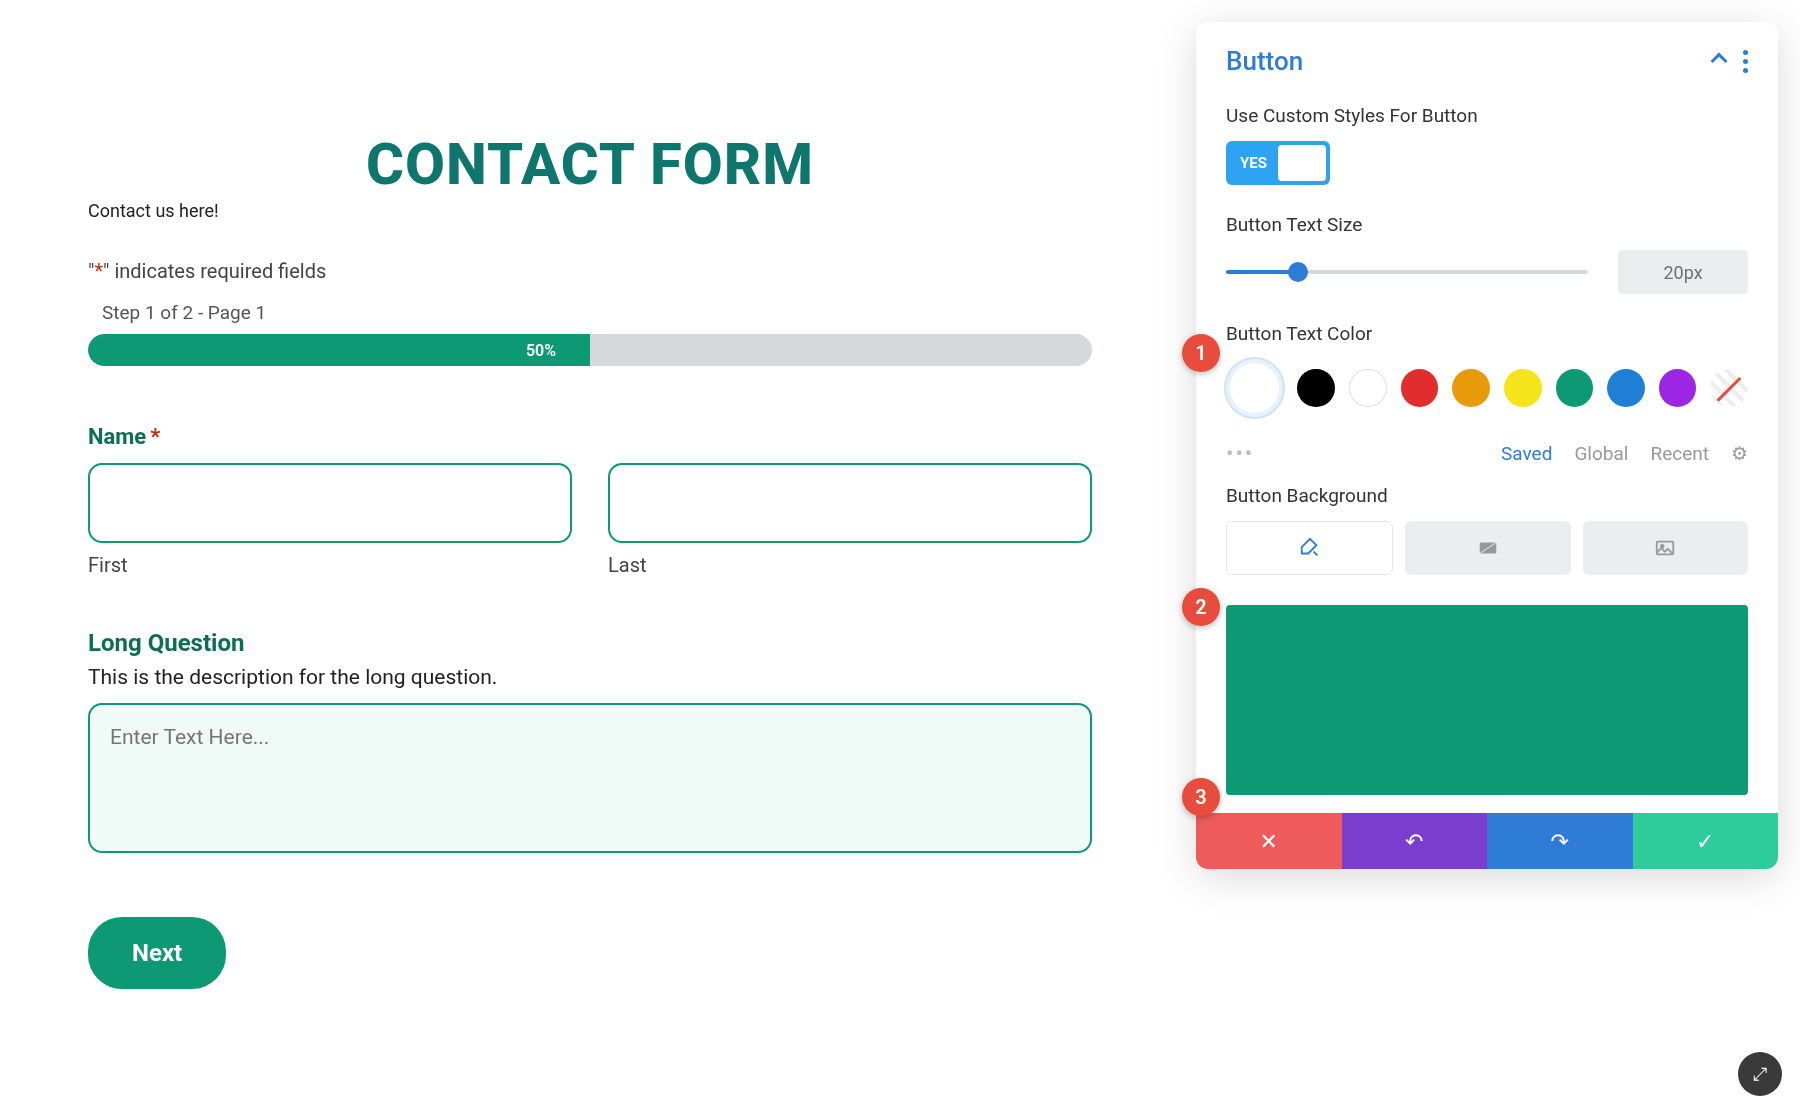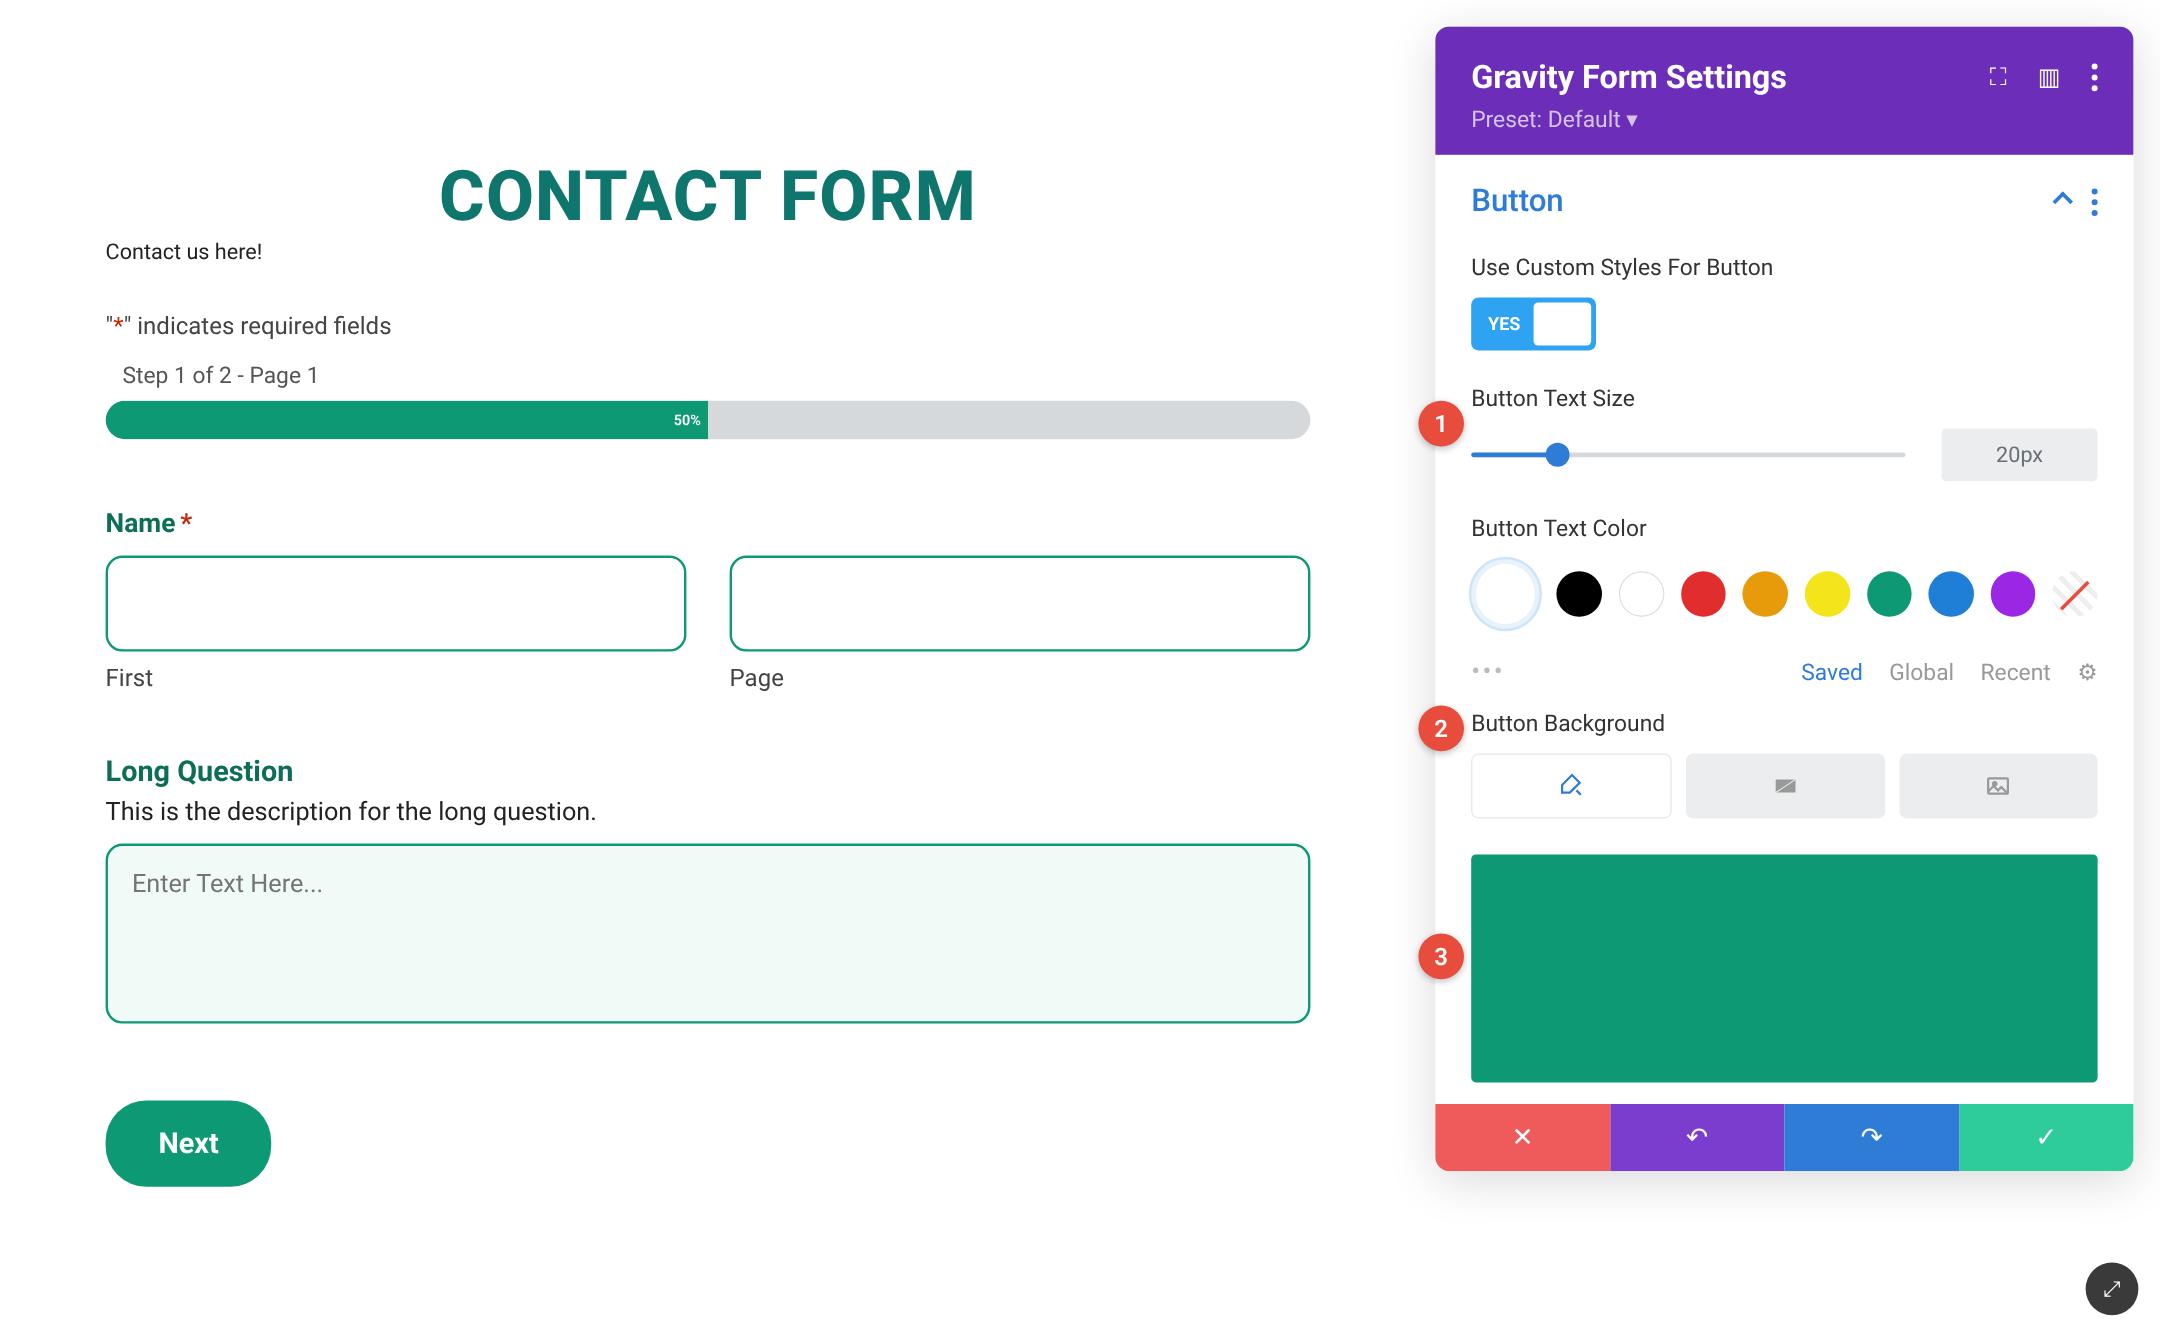--- a/index.html
+++ b/index.html
@@ -6,21 +6,21 @@
 body { background: #fff; width: 1800px; height: 1114px; position: relative; overflow: hidden; }
 
 
 .form-area { padding: 130px 88px 0 88px; width: 1180px; }
 .form-title { font-size: 58px; font-weight: 800; color: #0f766e; letter-spacing: 1px; margin-bottom: 2px; text-align: center; }
 .form-subtitle { font-size: 18px; color: #222; margin-bottom: 38px; }
 .required-note { font-size: 20px; color: #444; margin-bottom: 18px; }
 .required-note .asterisk { color: #c02b0a; }
 .step-text { font-size: 19px; color: #555; padding-left: 14px; margin-bottom: 10px; }
 .progress-bar { width: 100%; height: 32px; background: #d6d9dc; border-radius: 16px; overflow: hidden; position: relative; margin-bottom: 58px; }
-.progress-fill { height: 100%; width: 50%; background: #0d9974; border-radius: 16px 0 0 16px; display: flex; align-items: center; justify-content: flex-end; padding-right: 6px; color: #fff; font-size: 12px; font-weight: 600; }
+.progress-fill { height: 100%; width: 50%; background: #0d9974; border-radius: 16px 0 0 16px; display: flex; align-items: center; justify-content: flex-end; padding-right: 34px; color: #fff; font-size: 16px; font-weight: 600; }
 
 .field-label { font-size: 22px; color: #0d6e56; font-weight: 700; margin-bottom: 14px; }
 .field-label .req { color: #c02b0a; margin-left: 4px; }
 .name-row { display: flex; gap: 36px; margin-bottom: 52px; }
 .name-col { flex: 1; }
 .text-input { width: 100%; height: 80px; border: 2px solid #0d9974; border-radius: 14px; padding: 0 20px; font-size: 20px; background: #fff; }
 .sublabel { font-size: 20px; color: #444; margin-top: 10px; }
 
 .long-label { font-size: 24px; color: #0d6e56; font-weight: 700; margin-bottom: 8px; }
 .long-desc { font-size: 21px; color: #222; margin-bottom: 14px; }
@@ -113,49 +113,32 @@
   <p class="field-label">
     <span>Name</span><span class="req">*</span>
   </p>
   <div class="name-row">
     <div class="name-col">
       <input class="text-input" style="">
       <p class="sublabel">First</p>
     </div>
     <div class="name-col">
       <input class="text-input" style="">
-      <p class="sublabel">Page</p>
+      <p class="sublabel">Last</p>
     </div>
   </div>
 
   <p class="long-label">Long Question</p>
   <p class="long-desc">This is the description for the long question.</p>
   <textarea class="textarea" placeholder="Enter Text Here..." style=""></textarea>
 
   <button class="next-btn">Next</button>
 </div>
 
 <div class="panel">
-  <div class="panel-header">
-    <div class="panel-title-row">
-      <div class="panel-title">Gravity Form Settings</div>
-      <div class="panel-icons">
-        <span class="panel-icon">⛶</span>
-        <span class="panel-icon">▥</span>
-        <span class="panel-icon">
-            <span class="vdots">
-              <span></span>
-              <span></span>
-              <span></span>
-            </span>
-          </span>
-      </div>
-    </div>
-    <div class="preset-row">Preset: Default ▾</div>
-  </div>
 
 
   <div class="section">
     <div class="section-title-row">
       <div class="section-title">Button</div>
       <div class="section-icons">
         <span style="cursor:pointer;"><span class="chev"></span></span>
         <span style="cursor:pointer;color:#2e7cd6;">
             <span class="vdots">
               <span></span>

